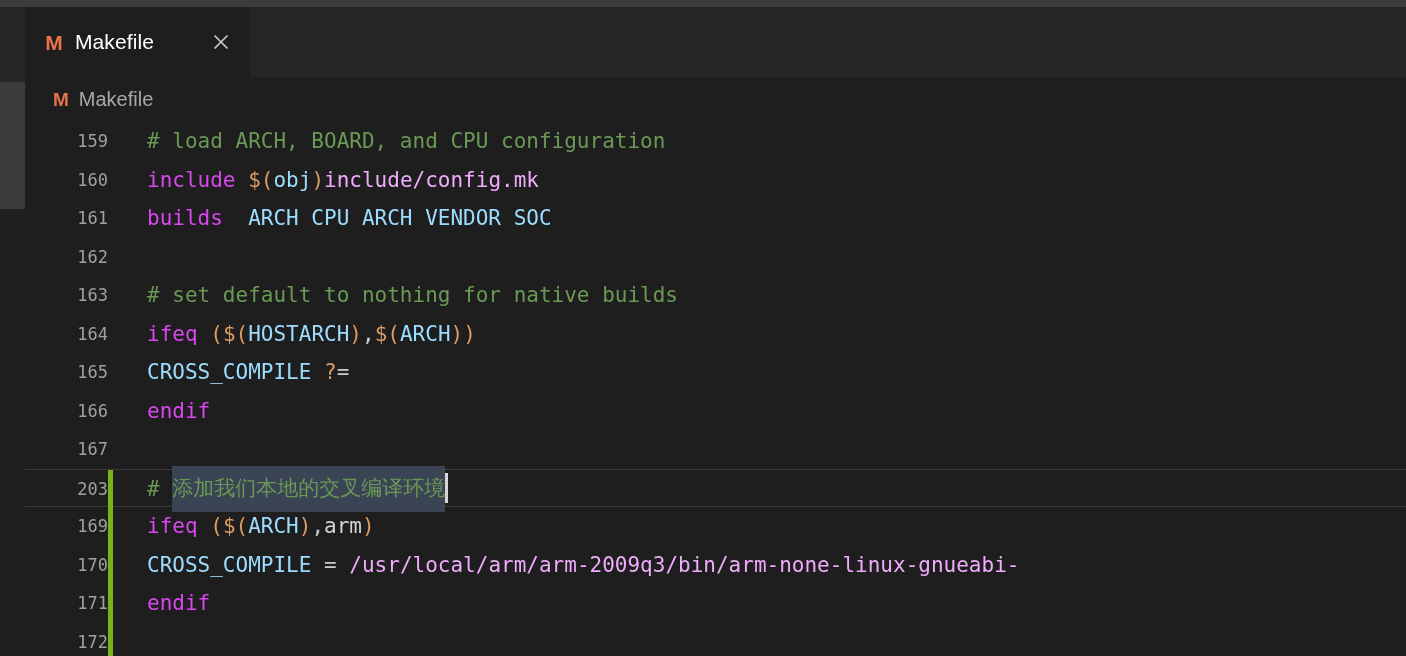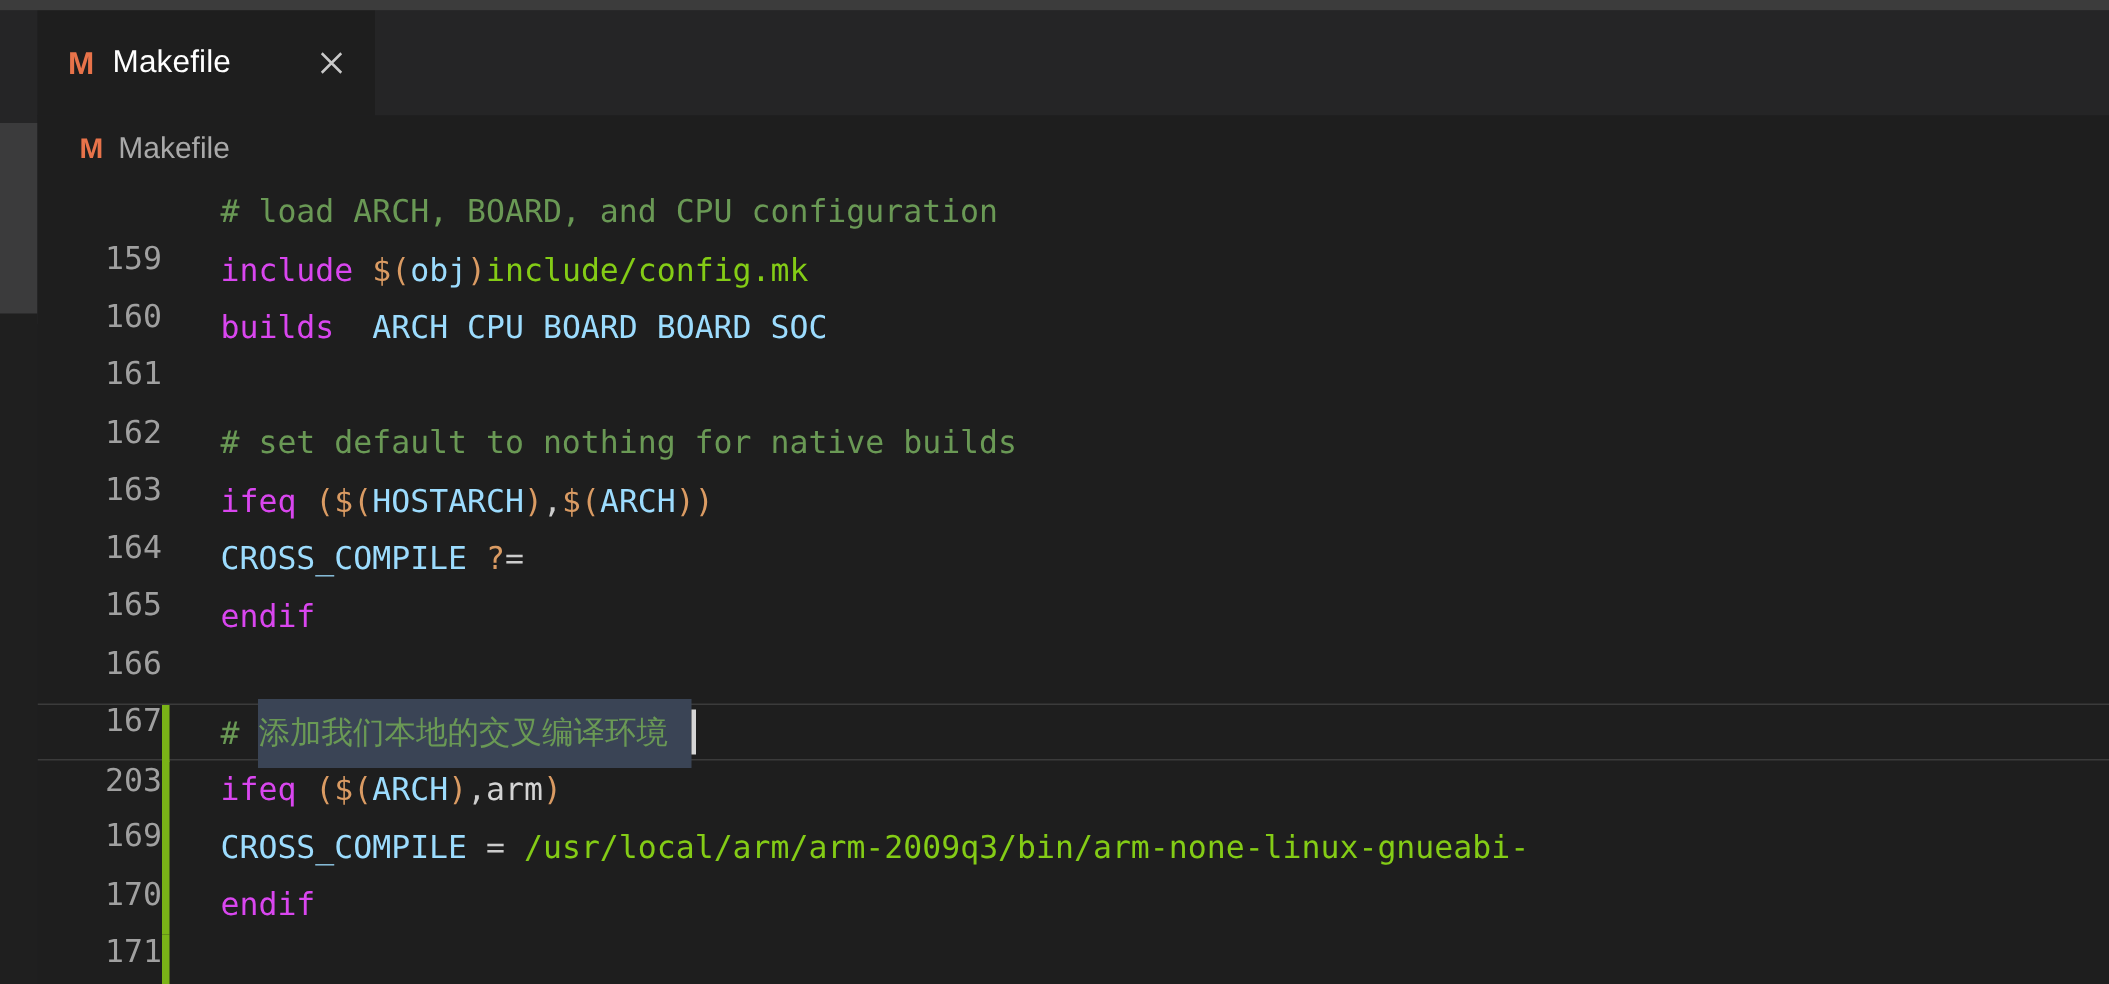--- a/index.html
+++ b/index.html
@@ -97,49 +97,48 @@
     display:flex; align-items:center;
   }
   .row.current{
     border-top:1px solid #3b3b3b;
     border-bottom:1px solid #3b3b3b;
     height:38.5px;
   }
   .lineno{
     position:absolute; left:0; top:0; width:83px; height:38.5px;
     display:flex; align-items:center; justify-content:flex-end;
-    color:#a0a0a0; font-size:21px;
+    color:#a0a0a0; font-size:17px;
     font-family:"DejaVu Sans Mono", monospace;
     padding-right:0px;
     user-select:none;
-    margin-top:31px;
   }
   .gutter-mark{
     position:absolute; left:83px; top:0; width:5px; height:38.5px;
     background:transparent;
   }
   .gutter-mark.modified{ background:#7ab317; }
   .codetext{
     position:absolute; left:122px; top:0; height:38.5px;
     display:flex; align-items:center;
     white-space:pre;
   }
 
   
   .c-comment   { color:#6a9955; }
   .c-keyword   { color:#d946ef; }
   .c-var       { color:#9cdcfe; }
   .c-punct     { color:#cccccc; }
   .c-bracket   { color:#da9b63; }
   .c-plain     { color:#d4d4d4; }
-  .c-path      { color:#84cc16; }
+  .c-path      { color:#f0abfc; }
 
   .sel{
     background:#3a4455;
-    padding:3px 16px 5px 0;
+    padding:3px 0 5px 0;
   }
   .cursor{
     display:inline-block;
     width:3px; height:30px;
     background:#d6d6d6;
     vertical-align:middle;
     margin-left:0px;
     position:relative; top:-1px;
   }
   .cn{ font-family:"DejaVu Sans", sans-serif; }
@@ -168,21 +167,21 @@
 
 <div class="breadcrumbs">
   <span class="bc-icon">M</span>
   <span class="bc-label">Makefile</span>
 </div>
 
 <div class="editor">
   <div class="code-area" id="code-area">
       <div class="row"><div class="lineno">159</div><div class="gutter-mark"></div><div class="codetext"><span class="c-comment"># load ARCH, BOARD, and CPU configuration</span></div></div>
       <div class="row"><div class="lineno">160</div><div class="gutter-mark"></div><div class="codetext"><span class="c-keyword">include </span><span class="c-bracket">$(</span><span class="c-var">obj</span><span class="c-bracket">)</span><span class="c-path">include/config.mk</span></div></div>
-      <div class="row"><div class="lineno">161</div><div class="gutter-mark"></div><div class="codetext"><span class="c-keyword">builds</span><span class="c-plain">  </span><span class="c-var">ARCH CPU BOARD BOARD SOC</span></div></div>
+      <div class="row"><div class="lineno">161</div><div class="gutter-mark"></div><div class="codetext"><span class="c-keyword">builds</span><span class="c-plain">  </span><span class="c-var">ARCH CPU ARCH VENDOR SOC</span></div></div>
       <div class="row"><div class="lineno">162</div><div class="gutter-mark"></div><div class="codetext"></div></div>
       <div class="row"><div class="lineno">163</div><div class="gutter-mark"></div><div class="codetext"><span class="c-comment"># set default to nothing for native builds</span></div></div>
       <div class="row"><div class="lineno">164</div><div class="gutter-mark"></div><div class="codetext"><span class="c-keyword">ifeq</span><span class="c-plain"> </span><span class="c-bracket">(</span><span class="c-bracket">$(</span><span class="c-var">HOSTARCH</span><span class="c-bracket">)</span><span class="c-punct">,</span><span class="c-bracket">$(</span><span class="c-var">ARCH</span><span class="c-bracket">)</span><span class="c-bracket">)</span></div></div>
       <div class="row"><div class="lineno">165</div><div class="gutter-mark"></div><div class="codetext"><span class="c-var">CROSS_COMPILE</span><span class="c-plain"> </span><span class="c-bracket">?</span><span class="c-punct">=</span></div></div>
       <div class="row"><div class="lineno">166</div><div class="gutter-mark"></div><div class="codetext"><span class="c-keyword">endif</span></div></div>
       <div class="row"><div class="lineno">167</div><div class="gutter-mark"></div><div class="codetext"></div></div>
       <div class="row current"><div class="lineno">203</div><div class="gutter-mark modified"></div><div class="codetext"><span class="c-comment"># </span><span class="c-comment sel cn">添加我们本地的交叉编译环境</span><span class="cursor"></span></div></div>
       <div class="row"><div class="lineno">169</div><div class="gutter-mark modified"></div><div class="codetext"><span class="c-keyword">ifeq</span><span class="c-plain"> </span><span class="c-bracket">(</span><span class="c-bracket">$(</span><span class="c-var">ARCH</span><span class="c-bracket">)</span><span class="c-punct">,</span><span class="c-plain">arm</span><span class="c-bracket">)</span></div></div>
       <div class="row"><div class="lineno">170</div><div class="gutter-mark modified"></div><div class="codetext"><span class="c-var">CROSS_COMPILE</span><span class="c-plain"> </span><span class="c-punct">=</span><span class="c-path"> /usr/local/arm/arm-2009q3/bin/arm-none-linux-gnueabi-</span></div></div>
       <div class="row"><div class="lineno">171</div><div class="gutter-mark modified"></div><div class="codetext"><span class="c-keyword">endif</span></div></div>

